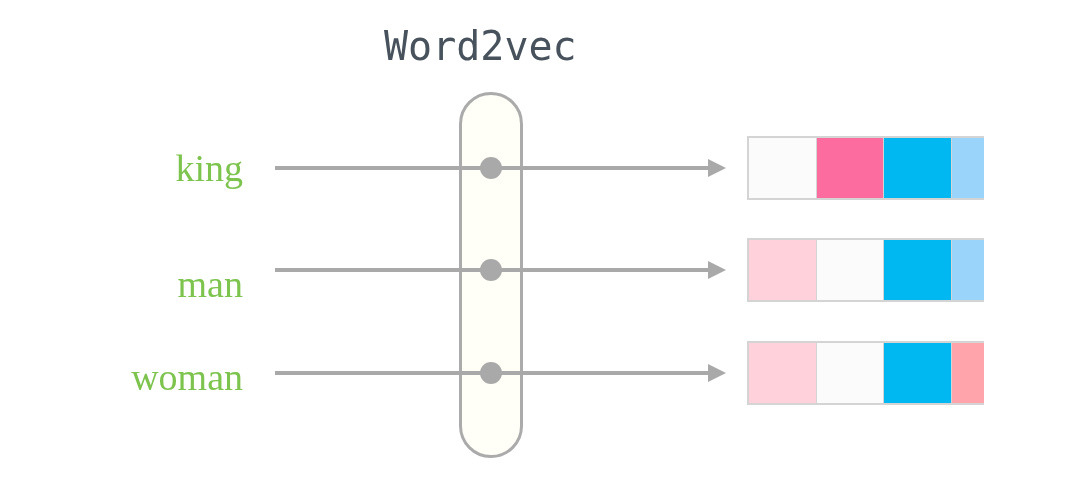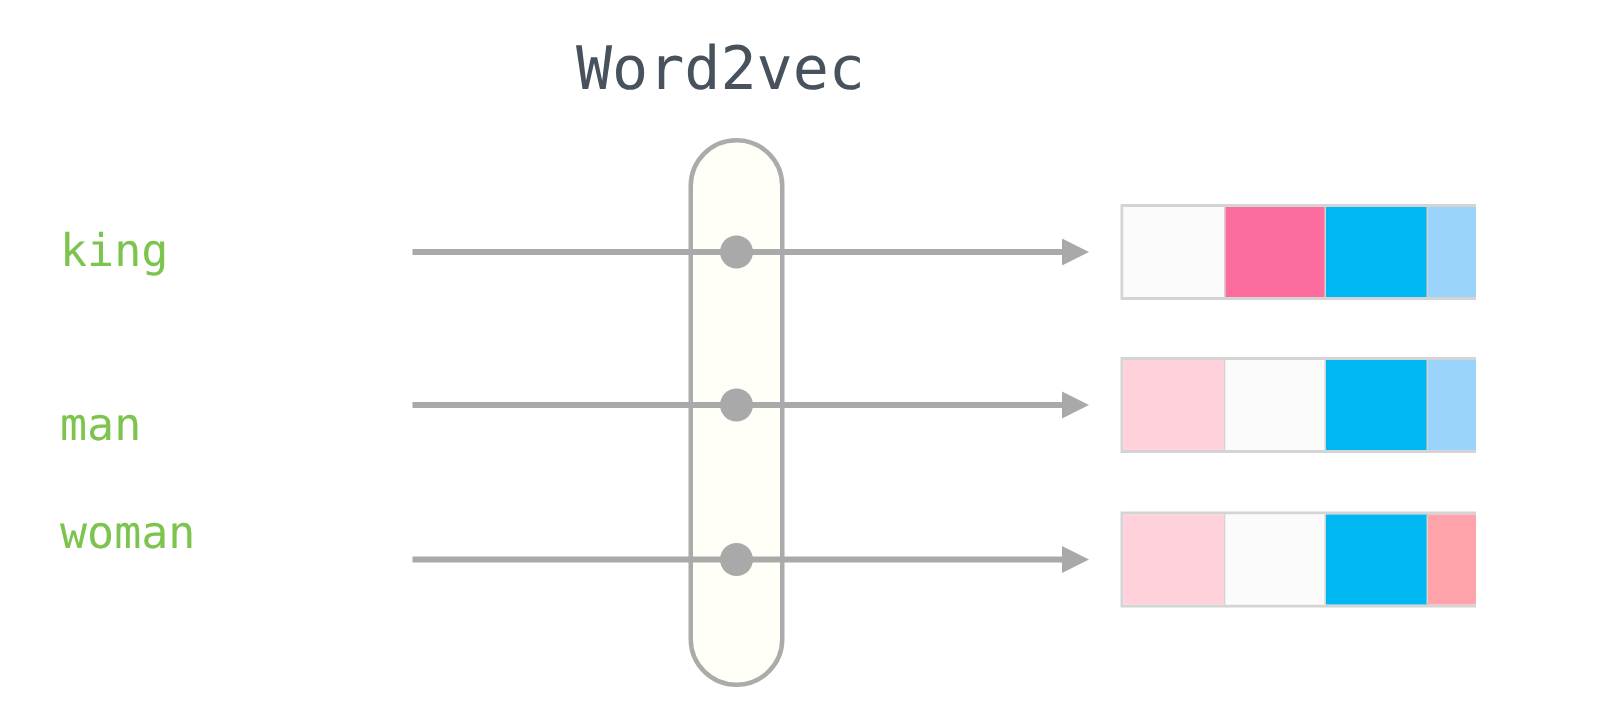--- a/index.html
+++ b/index.html
@@ -39,27 +39,29 @@
     position:absolute;left:0;top:0;
     width:1080px;height:479px;
     pointer-events:none;
   }
   .arrow-line{stroke:var(--arrow-gray);stroke-width:4;}
   .arrow-head{fill:var(--arrow-gray);}
   .arrow-dot{fill:var(--arrow-gray);}
   .word{
     position:absolute;
     left:40px;width:203px;
-    font-size:30px;line-height:48px;
+    text-align:right;
+    font-size:38px;line-height:48px;
     color:var(--word-green);
     white-space:nowrap;
+    font-family:Liberation Serif, serif;
   }
   .word.r1{top:144px;}
   .word.r2{top:246px;margin-top:14px;}
-  .word.r3{top:332px;}
+  .word.r3{top:353px;}
   .vector{
     position:absolute;
     left:747px;width:273px;height:64px;
     box-sizing:border-box;
     border:2px solid var(--cell-border);
     display:flex;
   }
   .vector.r1{top:136px;}
   .vector.r2{top:238px;}
   .vector.r3{top:341px;}

